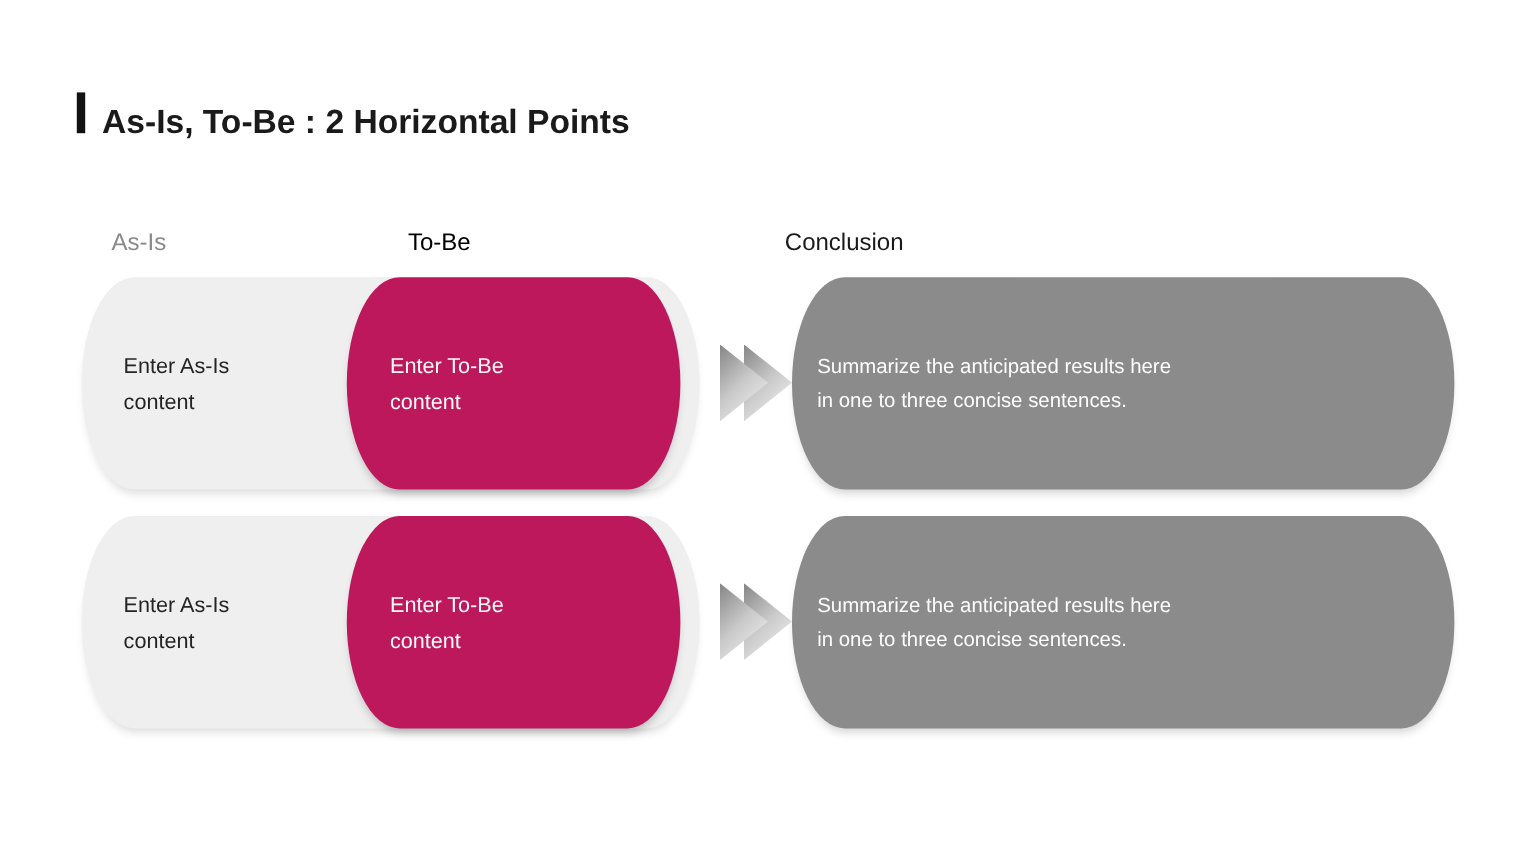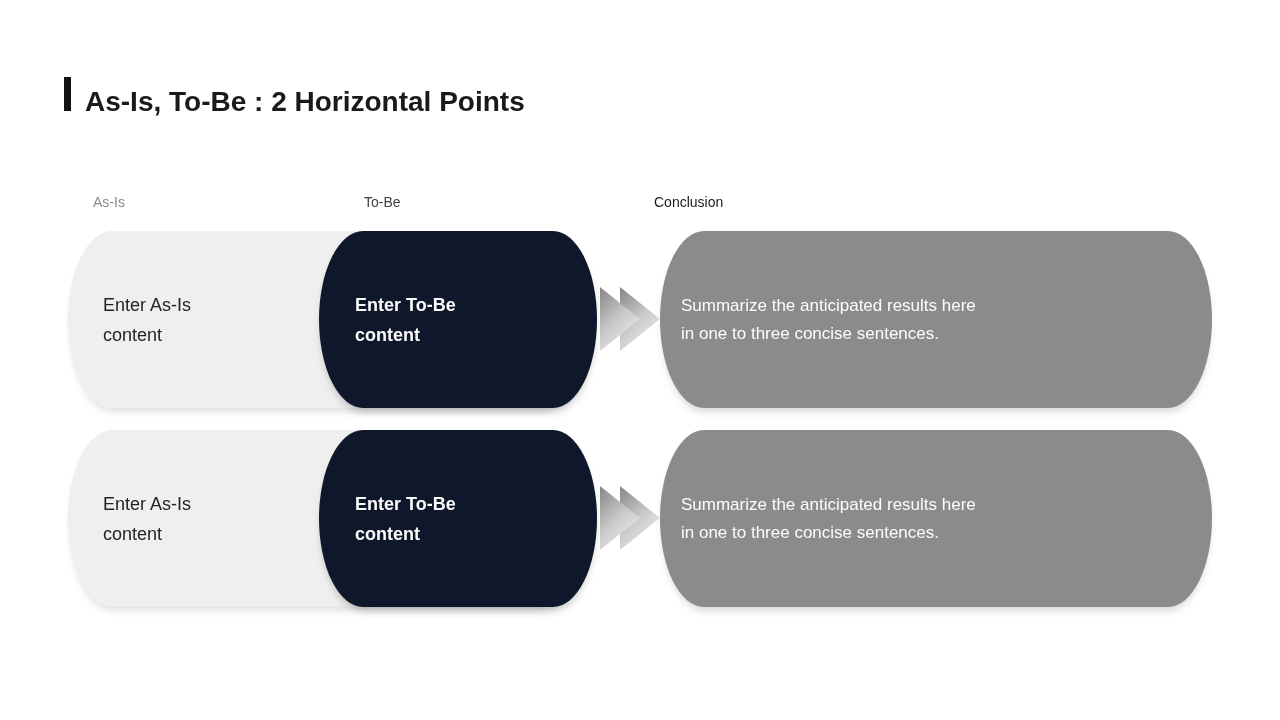--- a/index.html
+++ b/index.html
@@ -5,33 +5,33 @@
   html,body { margin:0; padding:0; background:#ffffff; }
   body { font-family:"Liberation Sans", sans-serif; -webkit-font-smoothing:antialiased; }
   .stage { position:relative; width:1280px; height:720px; background:#ffffff; overflow:hidden; }
 
   
   .title-block { position:absolute; left:64px; top:70px; display:flex; align-items:center; }
   .title-bar { width:7px; height:34px; background:#111111; }
   .title-text { margin:16px 0 0 14px; font-size:28px; font-weight:600; color:#1a1a1a; letter-spacing:0; }
 
   
-  .hdr { position:absolute; top:190px; font-size:14px; line-height:24px; }
+  .hdr { position:absolute; top:190px; font-size:20px; line-height:24px; }
   .hdr-asis { left:93px;  color:#8a8a8a; font-weight:400; }
-  .hdr-tobe { left:364px; color:#404040; font-weight:500; }
+  .hdr-tobe { left:340px; color:#000000; font-weight:500; }
   .hdr-concl { left:654px; color:#1a1a1a; font-weight:500; }
 
   
   .row { position:absolute; left:0; width:1067px; height:177px; }
   .row-1 { top:231px; }
   .row-2 { top:430px; }
 
   .pill { position:absolute; top:0; height:177px; border-radius:44px / 50%; display:flex; align-items:center; box-sizing:border-box; }
   .pill-light { left:68px;  width:515px; background:#efefef; z-index:1; box-shadow:0 6px 8px -3px rgba(0,0,0,0.14); }
-  .pill-dark  { left:319px; width:278px; background:#0f172a; z-index:2; box-shadow:0 6px 8px -3px rgba(0,0,0,0.25);font-weight:bold; }
+  .pill-dark  { left:289px; width:278px; background:#be185d; z-index:2; box-shadow:0 6px 8px -3px rgba(0,0,0,0.25); }
   .pill-gray  { left:660px; width:552px; background:#8b8b8b; z-index:1; box-shadow:0 6px 8px -3px rgba(0,0,0,0.18); }
 
   .pill-txt { font-size:18px; line-height:30px; }
   .pill-light .pill-txt { padding-left:35px; color:#242424; }
   .pill-dark  .pill-txt { padding-left:36px; color:#fafafa; }
   .pill-gray  .pill-txt { padding-left:21px; color:#fdfdfd; font-size:17px; line-height:28px; }
   .pill-txt span { display:block; }
 
   
   .chevrons { position:absolute; left:600px; top:56px; width:60px; height:65px; z-index:3; }

